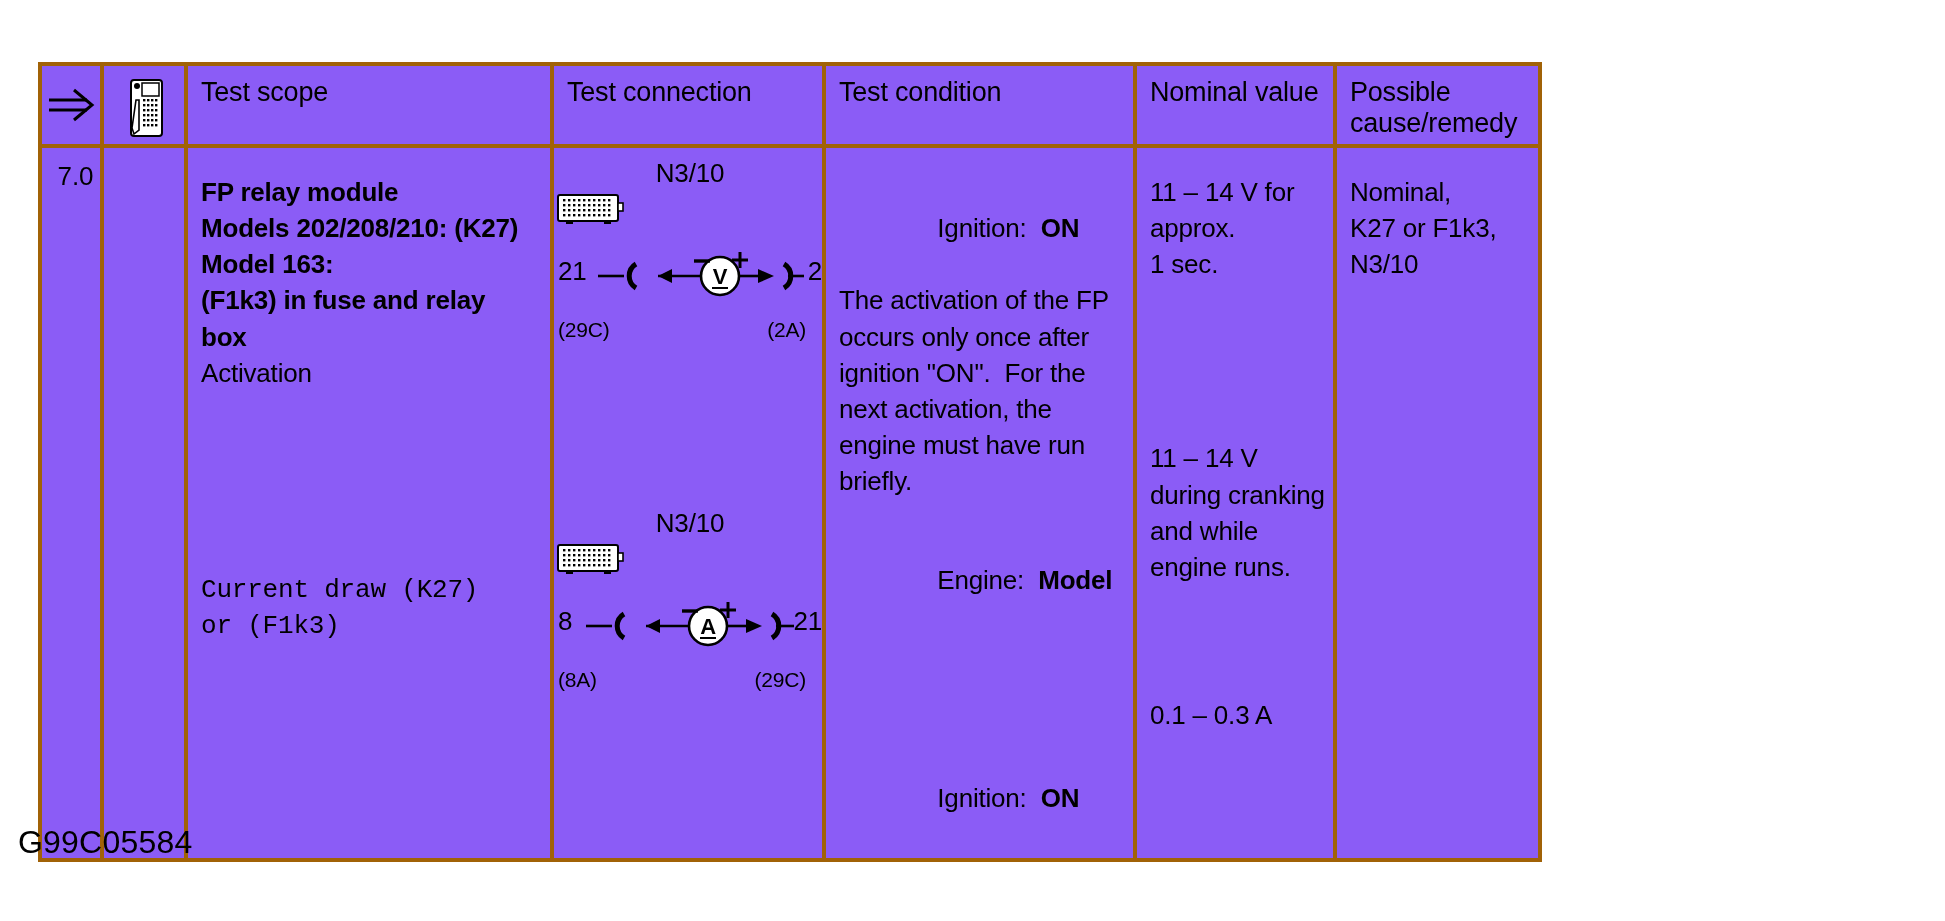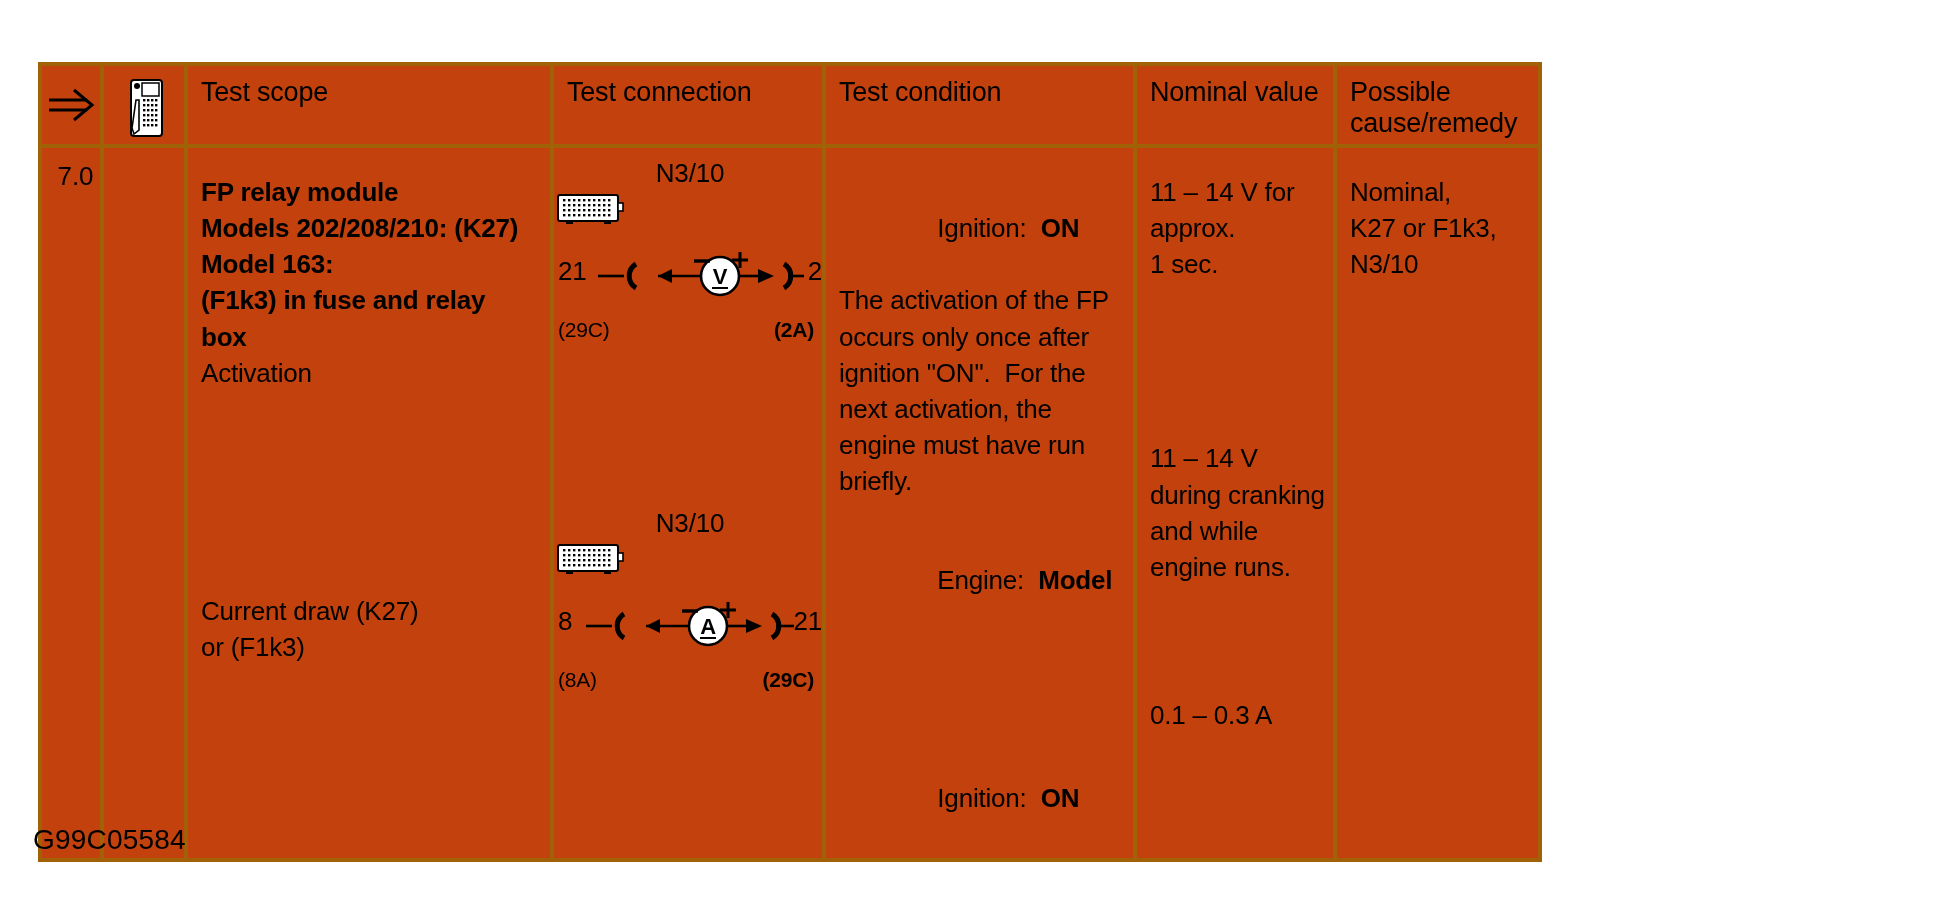--- a/index.html
+++ b/index.html
@@ -28,21 +28,21 @@
     top: 62px;
     width: 1500px;
     border-collapse: collapse;
     table-layout: fixed;
     background: #fff;
   }
   .test-table td {
     border: 4px solid #a16207;
     vertical-align: top;
     padding: 0;
-    background: #c2410c;
+    background: #8b5cf6;
   }
   .test-table .outer-left  { border-left-width: 4px; text-align: center; }
   .test-table .outer-right { border-right-width: 4px; }
 
   
   .hdr-row td {
     border-top-width: 4px;
     border-bottom-width: 4px;
     height: 78px;
   }
@@ -91,24 +91,25 @@
   .step-num {
     padding: 13px 0 0 9px;
     font-size: 26px;
   }
   .b { font-weight: bold; }
   .line { white-space: pre; }
 
   .scope-lower {
     position: absolute;
     left: 13px;
-    top: 445px;
+    top: 424px;
     font-size: 26px;
     line-height: 1.39;
     letter-spacing: -0.2px;
+    font-family: Liberation Mono, monospace;
   }
   .rel { position: relative; height: 100%; }
 
   
   .cond-block-2 { margin-top: 27px; }
 
   
   .nom-block-2 { margin-top: 158px; }
   .nom-block-3 { margin-top: 112px; }
 
@@ -152,28 +153,28 @@
     left: 0;
     top: 0;
   }
   .sublabels {
     position: relative;
     height: 28px;
     margin-top: 20px;
     font-size: 21px;
   }
   .sublabels .sl-left  { position: absolute; left: 4px; }
-  .sublabels .sl-right { position: absolute; right: 12px; font-weight: bold; }
+  .sublabels .sl-right { position: absolute; right: 20px; }
 
   
   .footer-code {
     position: absolute;
-    left: 33px;
+    left: 18px;
     top: 824px;
-    font-size: 28px;
+    font-size: 32px;
     letter-spacing: 0.2px;
   }
 </style>
 </head>
 <body>
 
 <div id="page">
 
   <table class="test-table">
     <colgroup>

